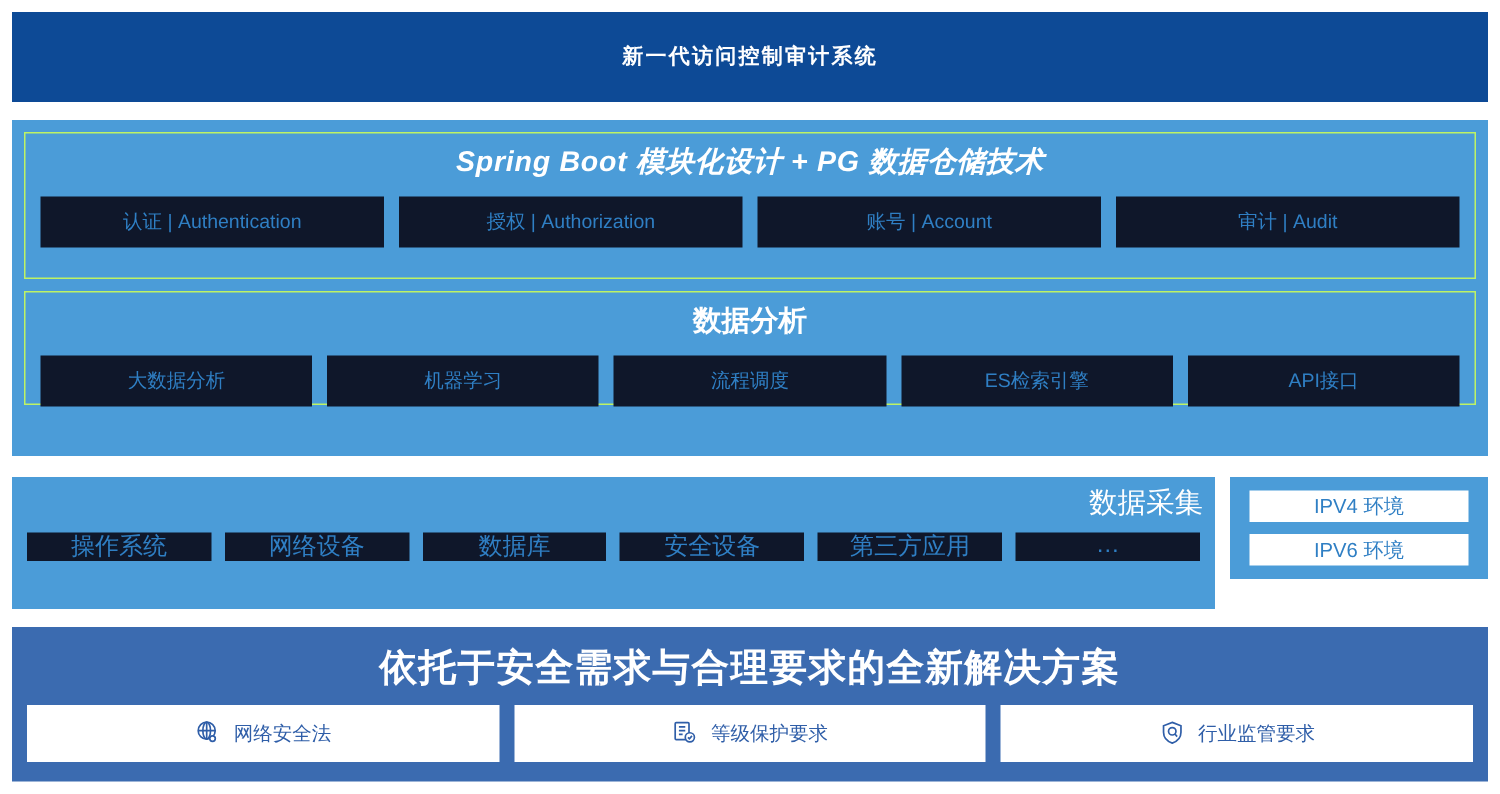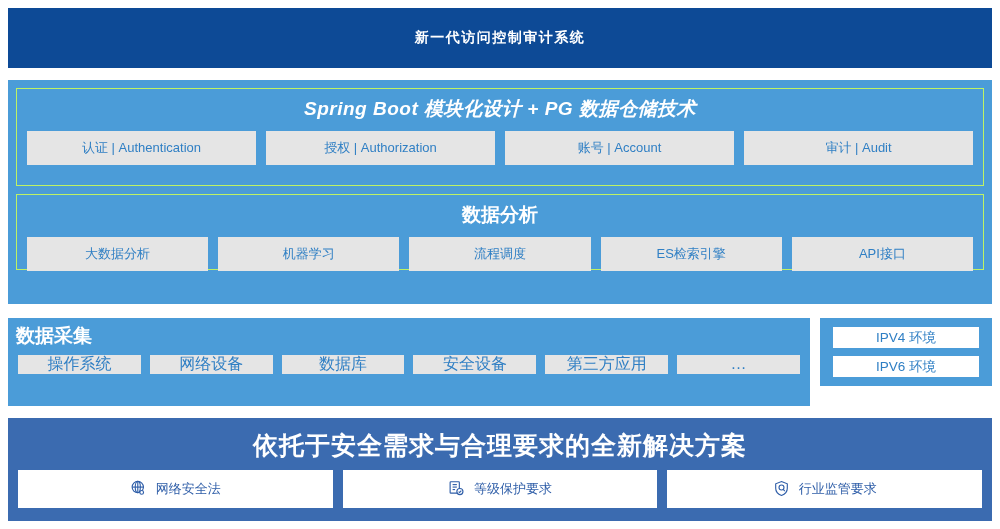--- a/index.html
+++ b/index.html
@@ -82,37 +82,37 @@
     margin-bottom: 9px;
   }
   .group-title.italic { font-style: italic; font-weight: bold; letter-spacing: 0.5px; }
 
   .chip-row {
     display: flex;
     gap: 10px;
   }
   .chip {
     flex: 1 1 0;
-    background: #e5e5e5;
+    background: #0f172a;
     color: #2f7fc4;
     font-size: 13px;
     height: 34px;
     display: flex;
     align-items: center;
     justify-content: center;
     text-align: center;
     white-space: nowrap;
   }
 
   
   .collect-title {
-    text-align: left;
+    text-align: right;
     color: #ffffff;
     font-size: 19px;
-    font-weight: bold;
+    font-weight: normal;
     margin-bottom: 8px;
     line-height: 1.1;
   }
   .collect-row { display: flex; gap: 9px; padding: 0 2px; }
   .collect-row .chip { height: 19px; font-size: 16px; }
 
   
   .ipv-item {
     background: #ffffff;
     color: #2f7fc4;

